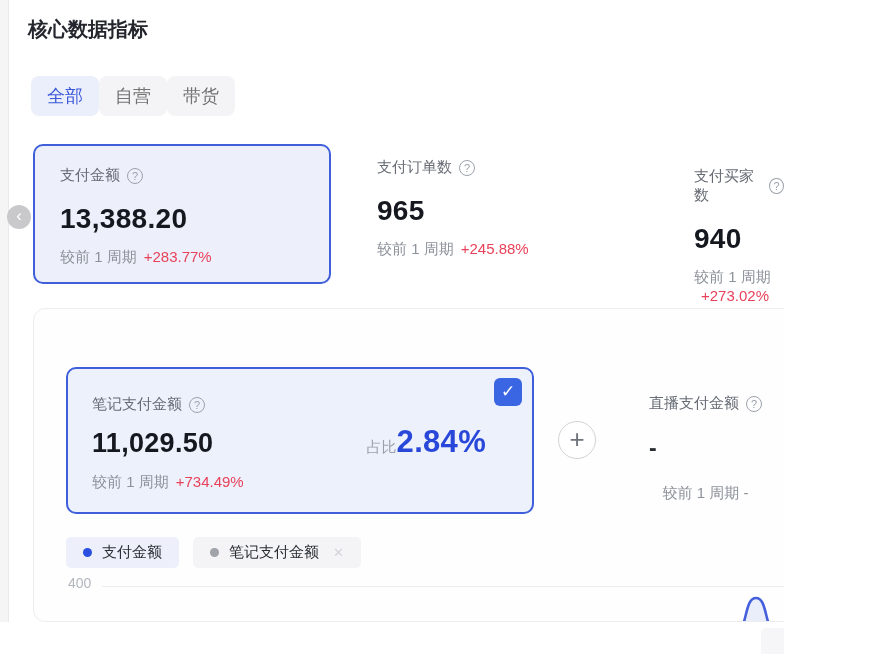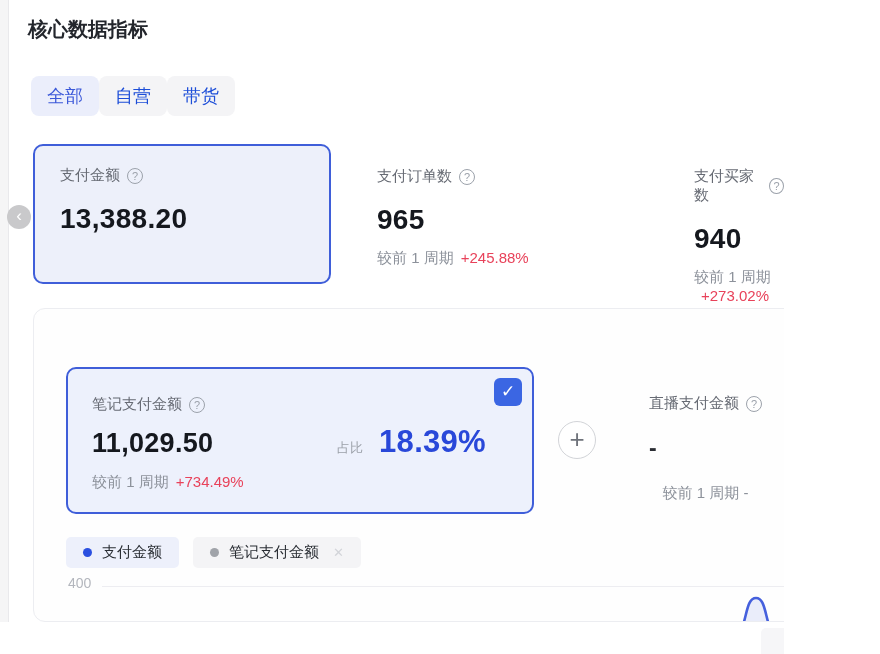--- a/index.html
+++ b/index.html
@@ -7,21 +7,21 @@
     font-family:"Liberation Sans","DejaVu Sans",sans-serif; }
   .stage { position:relative; width:784px; height:654px; background:#fff; overflow:hidden; }
 
   .left-strip { position:absolute; left:0; top:0; width:9px; height:622px;
     background:#f5f5f6; border-right:1px solid #e9e9ec; }
 
   .page-title { position:absolute; left:28px; top:16px; font-size:20px; font-weight:700; color:#23262c; }
 
   .tabs { position:absolute; left:31px; top:76px; display:flex; }
   .tab { height:40px; line-height:40px; padding:0 16px; border-radius:8px; font-size:18px;
-    background:#f4f4f6; color:#1d4ed8; cursor:pointer; }
+    background:#f4f4f6; color:#737373; cursor:pointer; }
   .tab.active { background:#ebeefb; color:#3c59d9; }
 
   
   .metric-card { position:absolute; border-radius:10px; }
   .metric-card.selected { left:33px; top:144px; width:298px; height:140px;
     background:#edf0fa; border:2px solid #3f5ed9; }
   .metric { position:absolute; }
   .metric-label-row { display:flex; align-items:center; gap:7px; font-size:15px; color:#676b74; }
   .help-icon { width:16px; height:16px; border:1px solid #9ca2ab; border-radius:50%;
     color:#9ca2ab; font-size:11px; line-height:14px; text-align:center; display:inline-block; }
@@ -34,21 +34,21 @@
 
   
   .chart-card { position:absolute; left:33px; top:308px; width:857px; height:314px;
     background:#fefefe; border:1px solid #ecedf1; border-radius:12px; overflow:hidden; }
 
   .sub-card { position:absolute; left:32px; top:58px; width:468px; height:147px;
     background:#edf1fc; border:2px solid #3f5ed9; border-radius:10px; padding:26px 0 0 24px; cursor:pointer; }
   .sub-value-row { display:flex; align-items:baseline; margin-top:10px; }
   .sub-value { font-size:27px; font-weight:700; color:#15181e; letter-spacing:.3px;text-align:center; }
   .ratio { margin-left:auto; margin-right:46px; display:flex; align-items:baseline; }
-  .ratio-label { font-size:13px; color:#9ba0a8; margin-right:16px;text-align:right; }
+  .ratio-label { font-size:15px; color:#9ba0a8; margin-right:0;text-align:right; }
   .ratio-value { font-size:31px; font-weight:700; color:#2948d9; letter-spacing:.3px; }
   .checkbox { position:absolute; top:9px; right:10px; width:28px; height:28px; border-radius:6px;
     background:#3b66e3; color:#fff; font-size:17px; line-height:28px; text-align:center; cursor:pointer; }
 
   .plus-btn { position:absolute; left:524px; top:112px; width:38px; height:38px; border-radius:50%;
     border:1px solid #d2d4d8; color:#6f737b; font-size:26px; font-weight:300; line-height:34px;
     text-align:center; cursor:pointer; background:#fff; }
 
   .live-metric { position:absolute; left:615px; top:85px; }
   .live-value { font-size:23px; font-weight:700; color:#2a2d33; margin-top:22px; }
@@ -86,24 +86,27 @@
     <div class="tab">带货</div>
   </div>
 
   <div class="metric-card selected">
     <div class="metric" style="left:25px; top:20px;">
       <div class="metric-label-row">
         <span>支付金额</span>
         <span class="help-icon">?</span>
       </div>
       <div class="metric-value">13,388.20</div>
+      <div class="metric-compare">
+        <span>较前 1 周期</span><span class="chg">+283.77%</span>
+      </div>
     </div>
   </div>
 
-  <div class="metric" style="left:377px; top:167px;">
+  <div class="metric" style="left:377px; top:158px;">
     <div class="metric-label-row">
       <span>支付订单数</span>
       <span class="help-icon">?</span>
     </div>
     <div class="metric-value">965</div>
     <div class="metric-compare">
       <span>较前 1 周期</span><span class="chg">+245.88%</span>
     </div>
   </div>
 
@@ -124,21 +127,21 @@
 
     <div class="sub-card">
       <div class="metric-label-row">
         <span>笔记支付金额</span>
         <span class="help-icon">?</span>
       </div>
       <div class="sub-value-row">
         <span class="sub-value">11,029.50</span>
         <span class="ratio">
           <span class="ratio-label">占比</span>
-          <span class="ratio-value">18.39%</span>
+          <span class="ratio-value">2.84%</span>
         </span>
       </div>
       <div class="metric-compare">
         <span>较前 1 周期</span><span class="chg">+734.49%</span>
       </div>
       <div class="checkbox">✓</div>
     </div>
 
     <div class="plus-btn">+</div>
 

